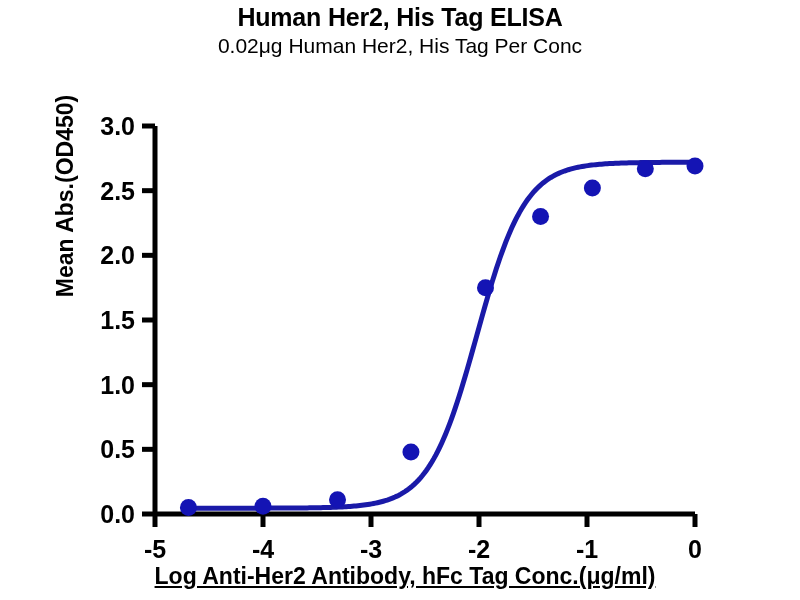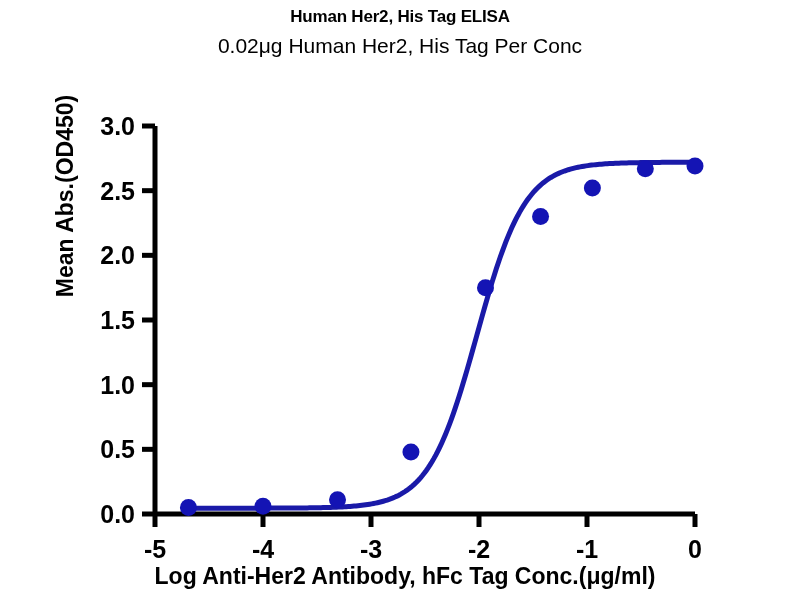--- a/index.html
+++ b/index.html
@@ -19,21 +19,21 @@
     width: 800px;
     height: 600px;
     background: #ffffff;
   }
   #chart-title {
     position: absolute;
     top: 2px;
     left: 0;
     width: 800px;
     text-align: center;
-    font-size: 17px;
+    font-size: 25px;
     font-weight: bold;
     letter-spacing: -0.2px;
     line-height: 30px;
   }
   #chart-subtitle {
     position: absolute;
     top: 33px;
     left: 0;
     width: 800px;
     text-align: center;
@@ -71,20 +71,21 @@
   }
   #xlabel {
     position: absolute;
     left: 55px;
     top: 562px;
     width: 700px;
     text-align: center;
     font-size: 23px;
     font-weight: bold;
     line-height: 28px;
+    text-decoration: underline;
   }
 </style>
 </head>
 <body>
 
 <div id="figure">
 
   <div id="chart-title">Human Her2, His Tag ELISA</div>
   <div id="chart-subtitle">0.02μg Human Her2, His Tag Per Conc</div>
 

